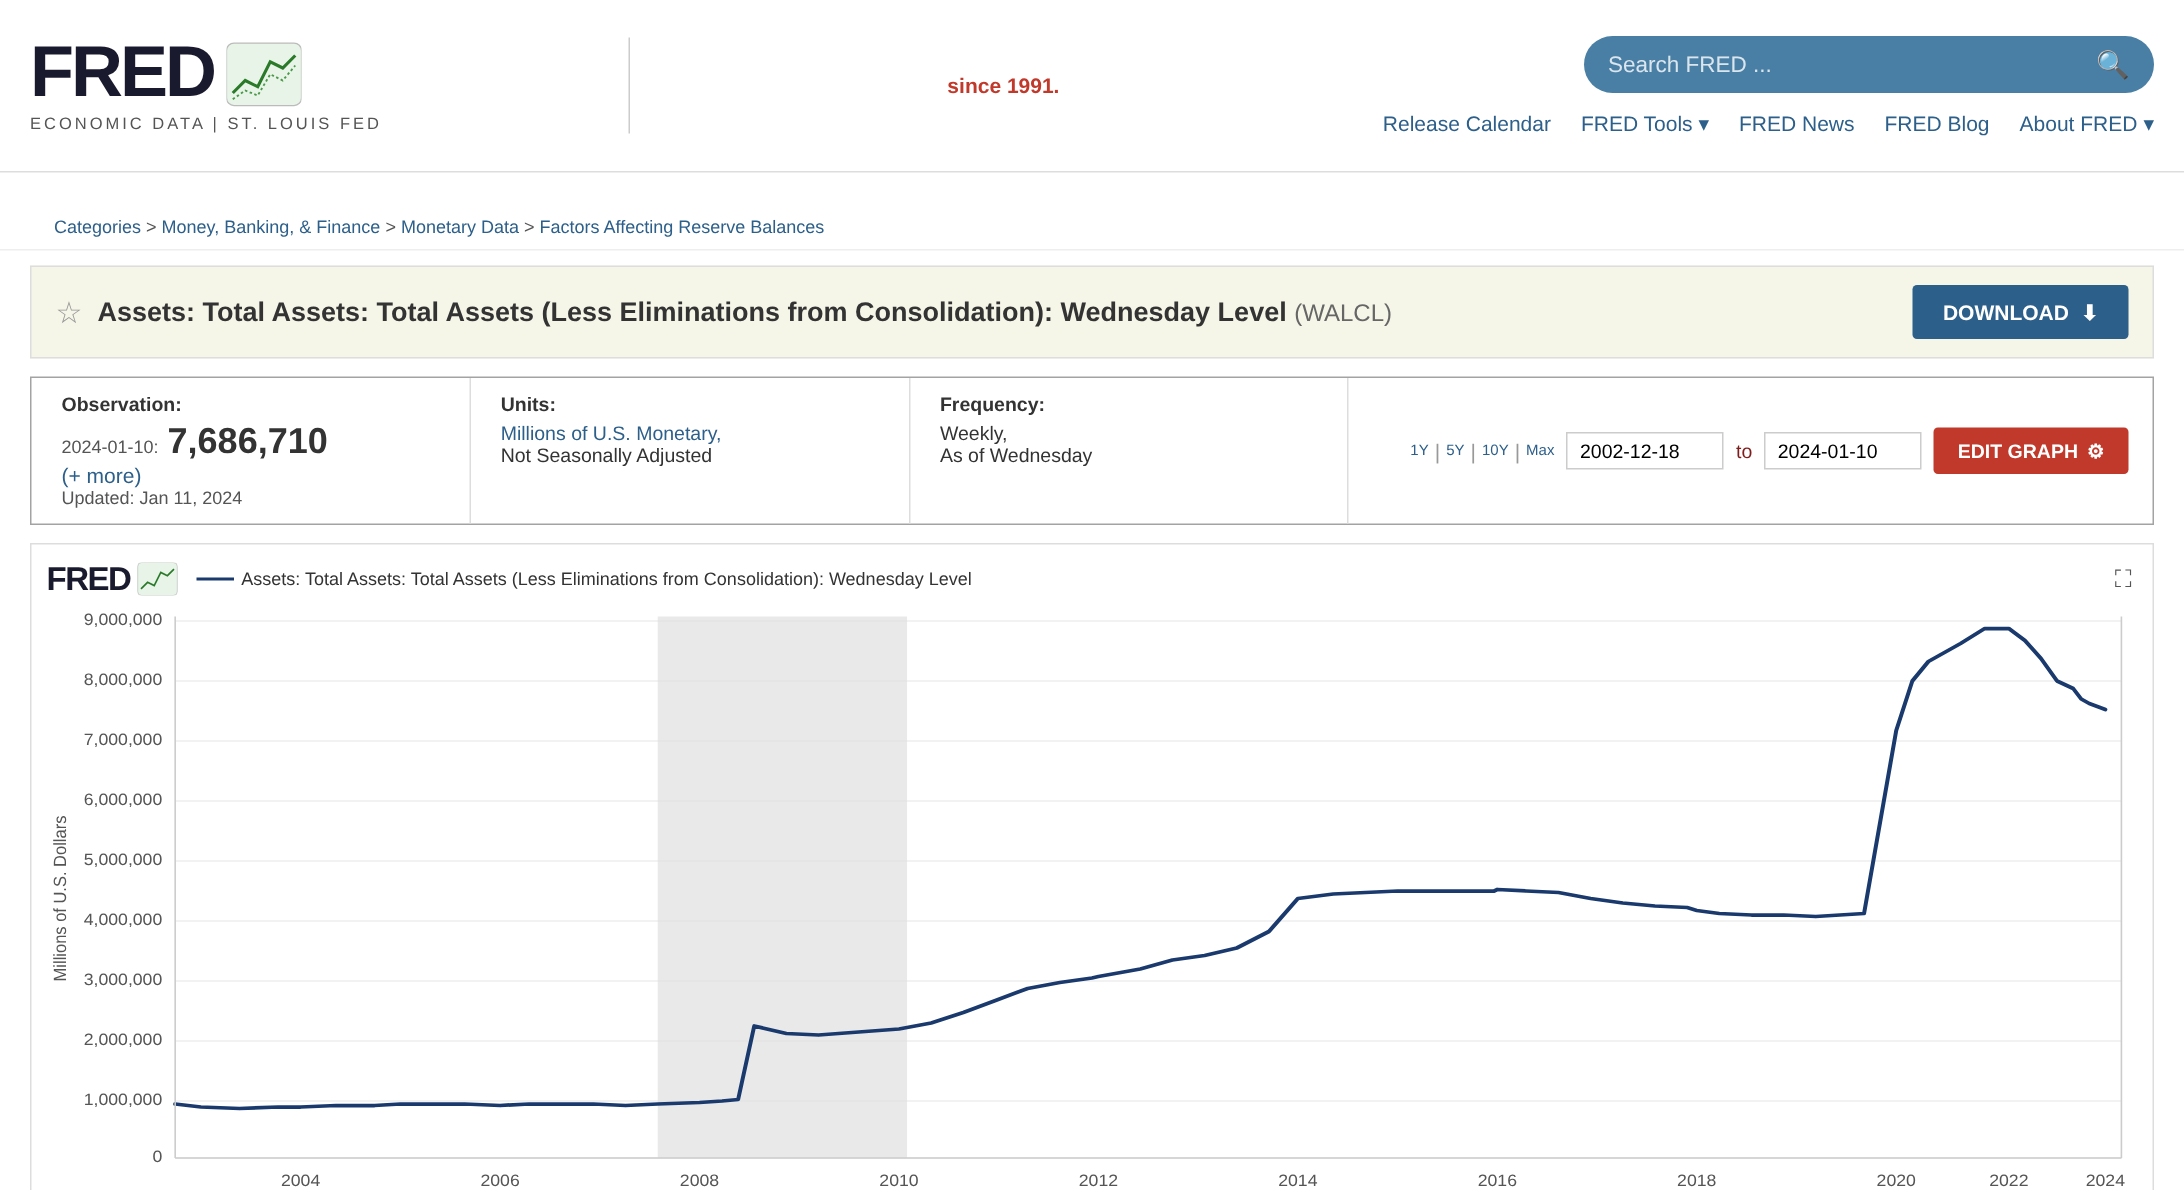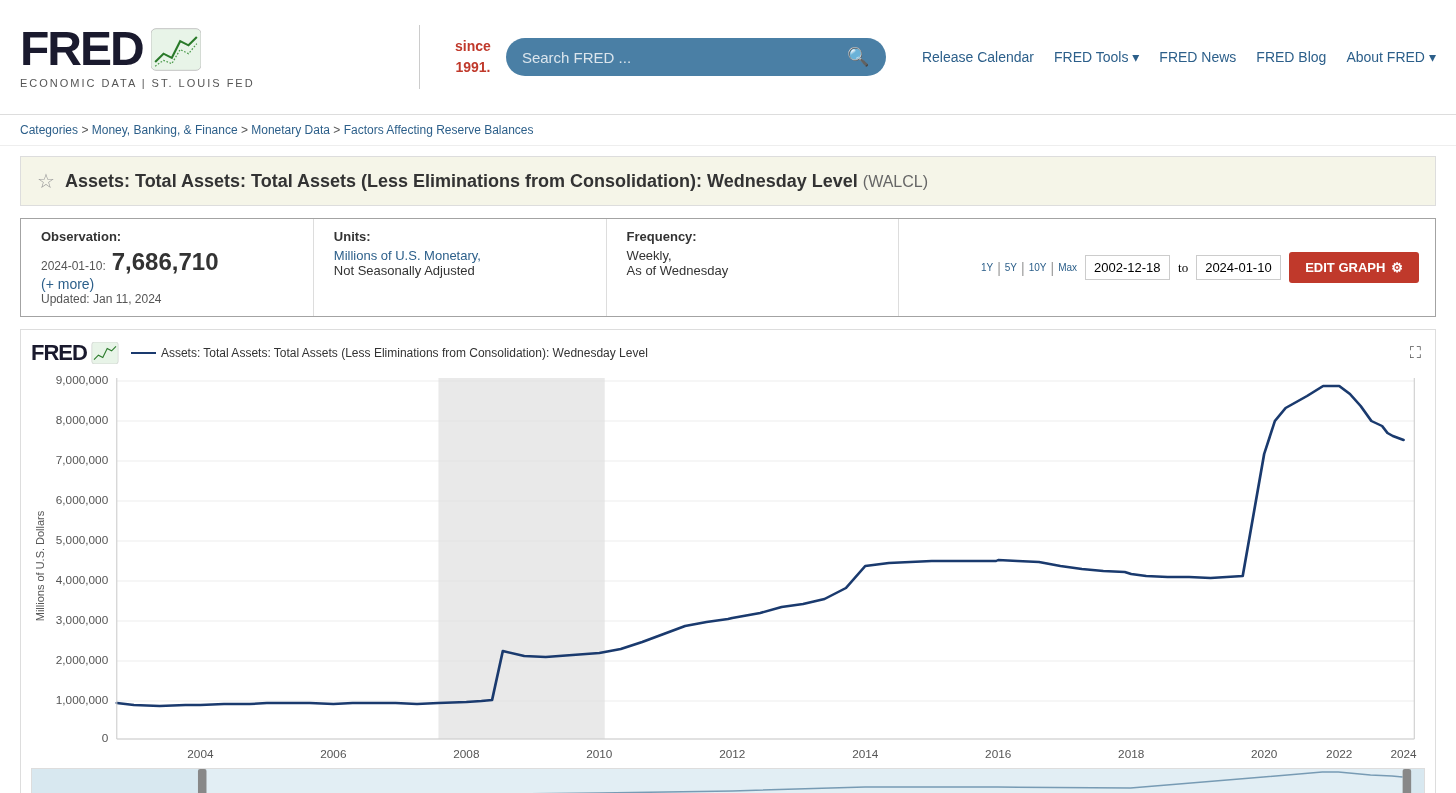--- a/index.html
+++ b/index.html
@@ -47,22 +47,22 @@
     }
     .tagline {
       flex: 1;
       text-align: center;
       color: #555;
       font-size: 14px;
       line-height: 1.5;
     }
     .search-nav {
       display: flex;
-      flex-direction: row;
-      align-items: center;
+      flex-direction: column;
+      align-items: flex-end;
       gap: 12px;
     }
     .search-bar {
       display: flex;
       align-items: center;
       background: #4a7fa5;
       border-radius: 25px;
       padding: 8px 16px;
       width: 380px;
     }
@@ -101,25 +101,26 @@
       color: #2c5f8a;
       font-size: 14px;
       font-weight: 500;
       display: flex;
       align-items: center;
       gap: 4px;
     }
 
     
     .breadcrumb {
-      padding: 8px 20px;
+      padding: 8px 36px;
       font-size: 12px;
       color: #555;
       background: #fff;
       border-bottom: 1px solid #eee;
+      margin-top: 21px;
     }
     .breadcrumb a { color: #2c5f8a; text-decoration: none; }
 
     
     .main { padding: 10px 20px 20px; }
 
     
     .series-title-bar {
       background: #f5f5e8;
       border: 1px solid #ddd;
@@ -197,23 +198,23 @@
       cursor: pointer;
       color: #2c5f8a;
       font-size: 10px;
       font-weight: 500;
     }
     .period-sep { color: #999; }
     .date-input {
       border: 1px solid #ccc;
       padding: 4px 8px;
       font-size: 13px;
-      width: 85px;
-    }
-    .to-label { font-size: 13px; color: #000000; font-family: Liberation Serif, serif; }
+      width: 105px;
+    }
+    .to-label { font-size: 13px; color: #7f1d1d; }
     .edit-graph-btn {
       background: #c0392b;
       color: #fff;
       border: none;
       padding: 8px 16px;
       font-size: 13px;
       font-weight: bold;
       cursor: pointer;
       border-radius: 3px;
       display: flex;
@@ -334,20 +335,24 @@
 <div class="main">
 
   <div class="series-title-bar">
     <div class="series-title-left">
       <span class="star-icon">☆</span>
       <span class="series-title">
         <span>Assets: Total Assets: Total Assets (Less Eliminations from Consolidation): Wednesday Level</span>
         <span class="series-id">(WALCL)</span>
       </span>
     </div>
+    <button class="download-btn">
+      <span>DOWNLOAD</span>
+      <span>⬇</span>
+    </button>
   </div>
 
   <div class="metadata-row">
     <div class="meta-section">
       <div class="meta-label">Observation:</div>
       <div style="display:flex;align-items:baseline;gap:6px;">
         <span class="meta-small">2024-01-10:</span>
         <span class="meta-value large">7,686,710</span>
       </div>
       <div class="meta-link" style="cursor:pointer;">(+ more)</div>

